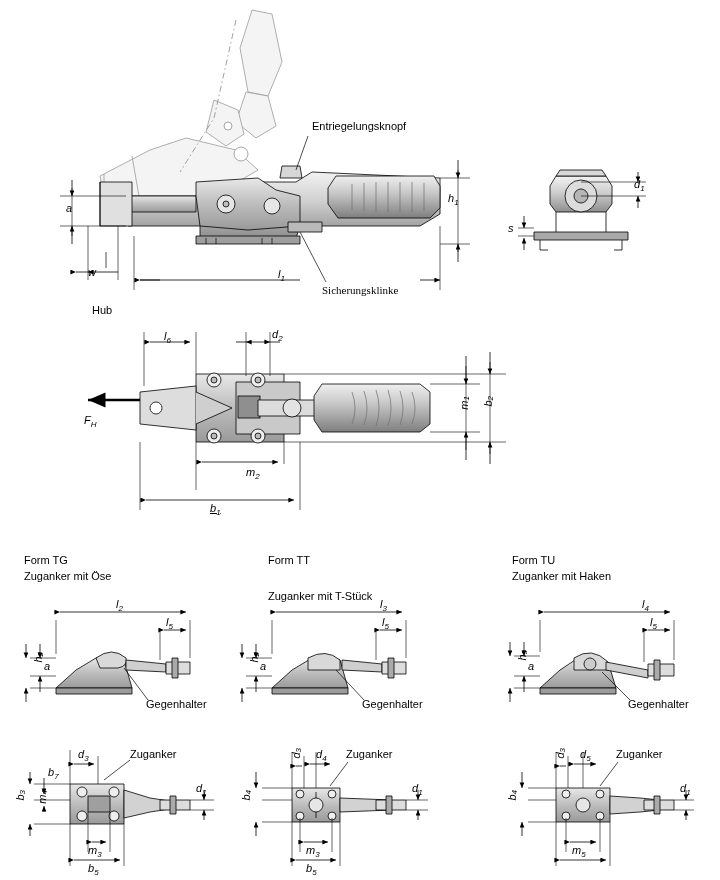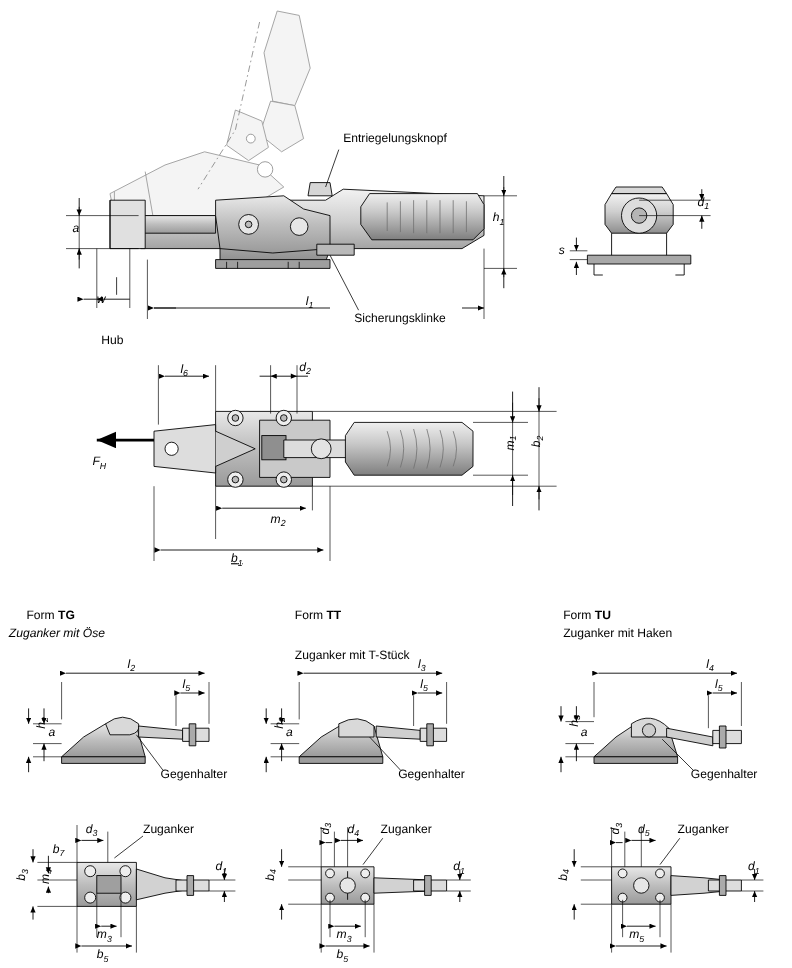--- a/index.html
+++ b/index.html
@@ -1,20 +1,20 @@
 <!DOCTYPE html>
 <html><head>
 <meta charset="utf-8">
 <style>
   html,body{margin:0;padding:0;background:#ffffff;}
   body{width:720px;height:880px;position:relative;font-family:"Liberation Sans",sans-serif;color:#000;overflow:hidden;}
   .lbl{position:absolute;font-size:11px;color:#000;white-space:nowrap;}
   .lbl.it{font-style:italic;}
   .sub{font-size:8px;vertical-align:sub;}
-  .bold{font-weight:bold;}
+  .bold{font-weight:normal;}
   svg{position:absolute;left:0;top:0;}
   .vert{writing-mode:vertical-rl;transform:rotate(180deg);}
 </style>
 </head>
 <body>
 
 <svg width="720" height="880" viewBox="0 0 720 880">
   <defs>
     <marker id="ar" markerWidth="8" markerHeight="8" refX="7" refY="3" orient="auto">
       <path d="M0,0 L7,3 L0,6 z" fill="#000"></path>
@@ -398,40 +398,40 @@
       <path d="M570 842 L596 842" marker-start="url(#ar)" marker-end="url(#ar)"></path>
       <path d="M560 860 L606 860" marker-start="url(#ar)" marker-end="url(#ar)"></path>
     </g>
     <path d="M600 786 L618 762" stroke="#000" stroke-width="0.7"></path>
   </g>
 
   </g>
 </svg>
 
 <div class="lbl" style="left:312px;top:120px;">Entriegelungsknopf</div>
-<div class="lbl" style="left:322px;top:284px;">Sicherungsklinke</div>
+<div class="lbl" style="left:322px;top:284px;font-family:Liberation Serif, serif;">Sicherungsklinke</div>
 <div class="lbl" style="left:92px;top:268px;margin-top:36px;">Hub</div>
 <div class="lbl it" style="left:66px;top:202px;">a</div>
 <div class="lbl it" style="left:88px;top:266px;">w</div>
 <div class="lbl it" style="left:278px;top:268px;"><span>l</span><span class="sub">1</span></div>
 <div class="lbl it" style="left:448px;top:192px;"><span>h</span><span class="sub">1</span></div>
 
 <div class="lbl it" style="left:634px;top:178px;"><span>d</span><span class="sub">1</span></div>
 <div class="lbl it" style="left:508px;top:222px;">s</div>
 
 <div class="lbl it" style="left:164px;top:330px;"><span>l</span><span class="sub">6</span></div>
 <div class="lbl it" style="left:272px;top:328px;"><span>d</span><span class="sub">2</span></div>
 <div class="lbl it vert" style="left:458px;top:396px;"><span>m</span><span class="sub">1</span></div>
 <div class="lbl it vert" style="left:482px;top:396px;"><span>b</span><span class="sub">2</span></div>
 <div class="lbl it" style="left:232px;top:466px;margin-left:14px;"><span>m</span><span class="sub">2</span></div>
 <div class="lbl it" style="left:210px;top:502px;text-decoration:underline;"><span>b</span><span class="sub">1</span></div>
 <div class="lbl it" style="left:84px;top:414px;"><span>F</span><span class="sub">H</span></div>
 
 <div class="lbl" style="left:24px;top:554px;"><span>Form </span><span class="bold">TG</span></div>
-<div class="lbl" style="left:8px;top:570px;font-style:italic;">Zuganker mit Öse</div>
+<div class="lbl" style="left:24px;top:570px;">Zuganker mit Öse</div>
 <div class="lbl it" style="left:116px;top:598px;"><span>l</span><span class="sub">2</span></div>
 <div class="lbl it" style="left:166px;top:616px;"><span>l</span><span class="sub">5</span></div>
 <div class="lbl it vert" style="left:32px;top:652px;"><span>h</span><span class="sub">2</span></div>
 <div class="lbl it" style="left:44px;top:660px;">a</div>
 <div class="lbl" style="left:146px;top:698px;">Gegenhalter</div>
 <div class="lbl it" style="left:78px;top:748px;"><span>d</span><span class="sub">3</span></div>
 <div class="lbl" style="left:130px;top:748px;">Zuganker</div>
 <div class="lbl it" style="left:196px;top:782px;"><span>d</span><span class="sub">1</span></div>
 <div class="lbl it" style="left:48px;top:766px;"><span>b</span><span class="sub">7</span></div>
 <div class="lbl it vert" style="left:14px;top:790px;"><span>b</span><span class="sub">3</span></div>

